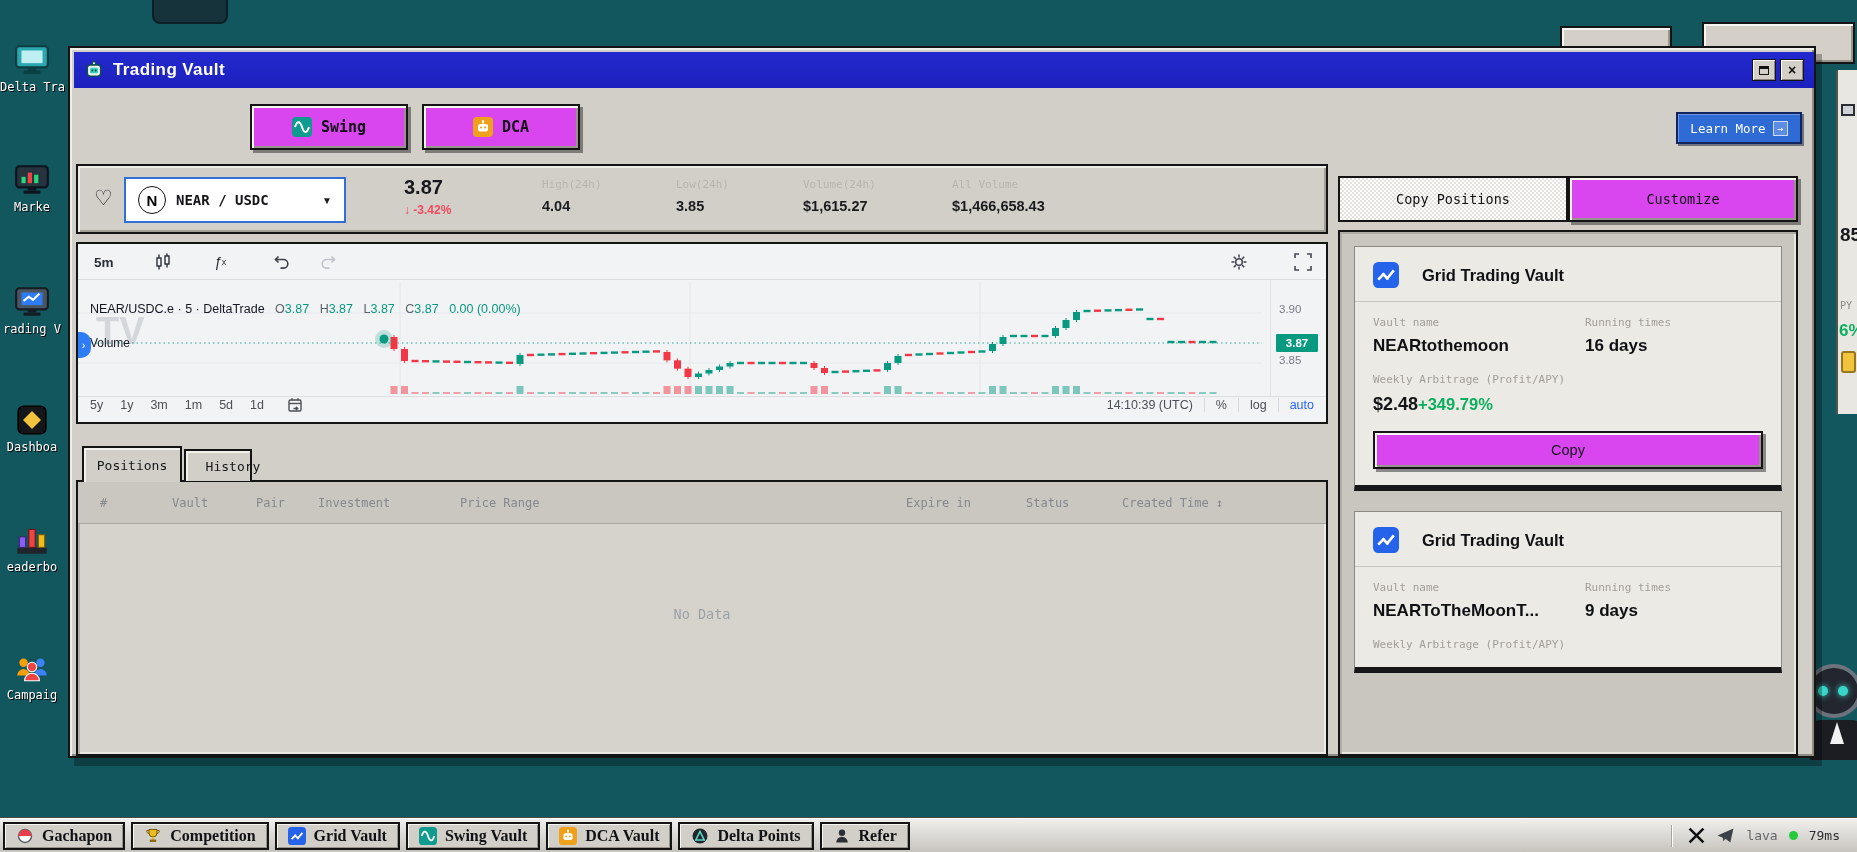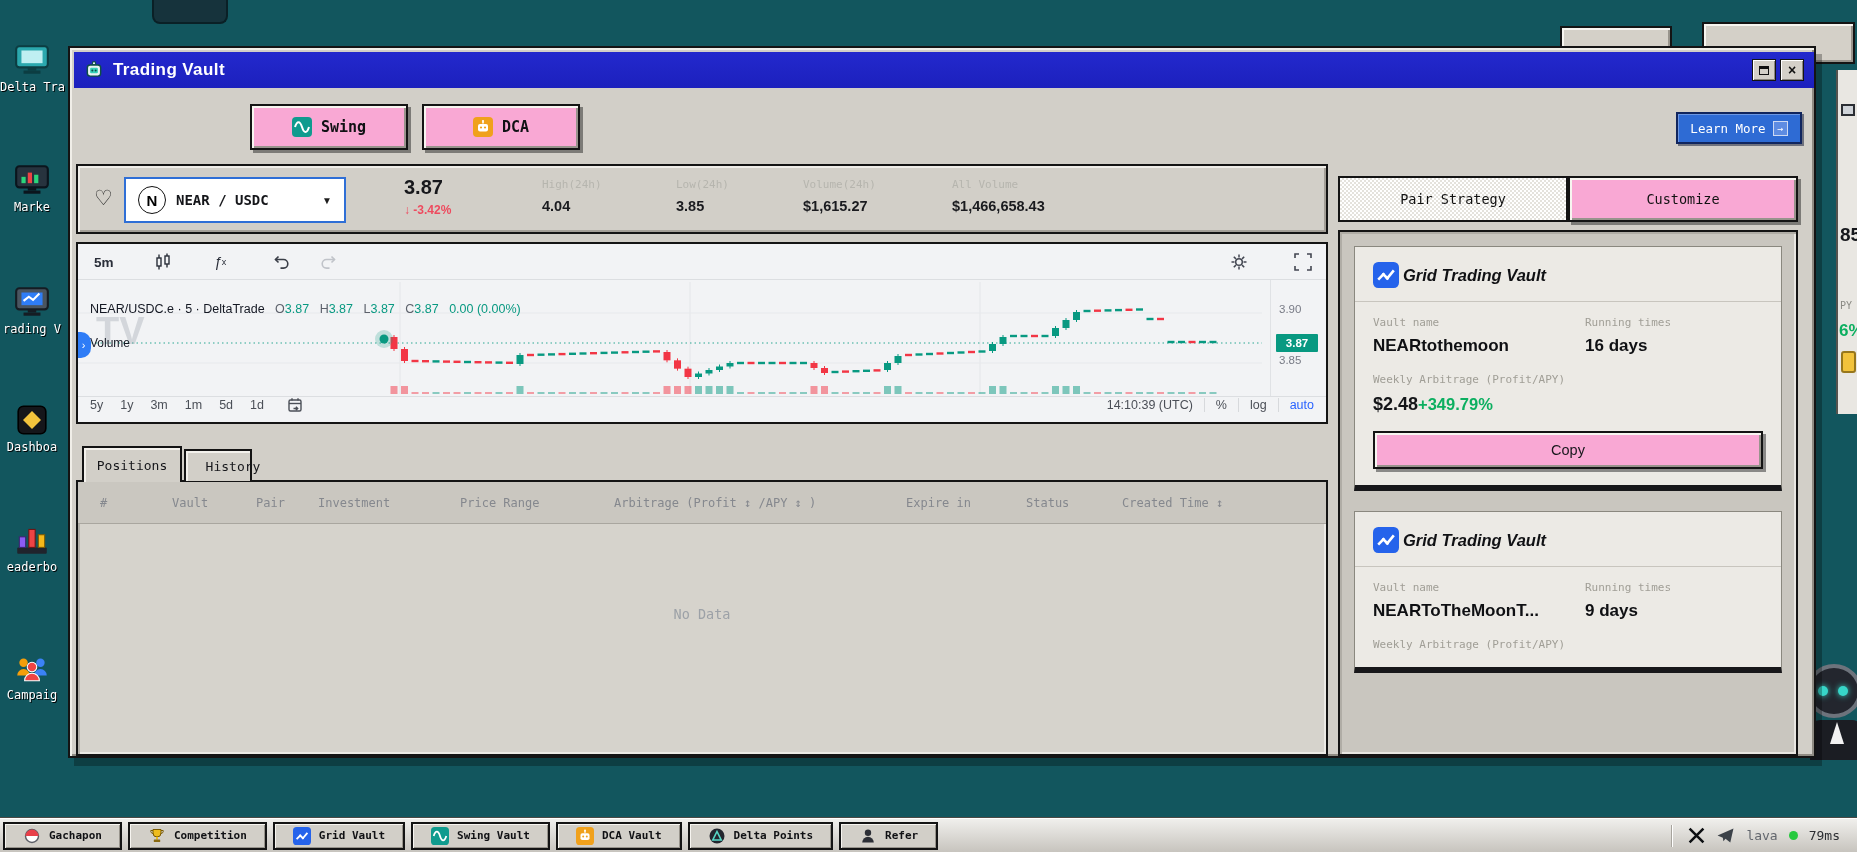--- a/index.html
+++ b/index.html
@@ -33,21 +33,21 @@
   .window { position:absolute; left:68px; top:46px; width:1748px; height:712px; background:#d2cfc8;
             border:2px solid #141414; box-shadow: inset 2px 2px 0 #f0eee8, inset -2px -2px 0 #8f8b83, 6px 8px 0 rgba(0,0,0,.28); }
   .titlebar { position:absolute; left:4px; top:4px; width:1740px; height:36px; background:linear-gradient(180deg,#2329cd,#1c20bd);
               display:flex; align-items:center; padding:0 10px; }
   .titlebar .ttl { color:#fff; font-weight:bold; font-size:17px; letter-spacing:.4px; margin-left:9px; }
   .tb-btns { margin-left:auto; display:flex; gap:4px; }
   .tb-btn { width:24px; height:22px; background:#d4d0c8; border:1px solid #141414; box-shadow: inset 1px 1px 0 #fff, inset -1px -1px 0 #8a867e;
             display:flex; align-items:center; justify-content:center; font-size:14px; font-weight:bold; color:#111; }
   .maxglyph { width:10px; height:9px; border:1px solid #111; border-top:3px solid #111; }
 
-  .raised { background:#f9a8d4; border:2px solid #141414; box-shadow: inset 2px 2px 0 #f7f5f0, inset -2px -2px 0 #98948c, 3px 3px 0 rgba(20,20,20,.45); }
+  .raised { background:#d946ef; border:2px solid #141414; box-shadow: inset 2px 2px 0 #f7f5f0, inset -2px -2px 0 #98948c, 3px 3px 0 rgba(20,20,20,.45); }
   .hatch  { background-color:#fff; background-image:conic-gradient(#e4e2dc 25%, #ffffff 0 50%, #e4e2dc 0 75%, #ffffff 0); background-size:4px 4px; }
 
   .app-tab { position:absolute; top:56px; width:158px; height:46px; display:flex; align-items:center; justify-content:center; gap:9px;
              font-size:15px; font-weight:bold; color:#101114; cursor:pointer; }
   .learn-more { position:absolute; left:1606px; top:64px; width:126px; height:32px; background:#2e6bd4; border:2px solid #10255e;
                 box-shadow: inset 1px 1px 0 #6d97e2, 2px 2px 0 rgba(10,20,50,.5); color:#fff; display:flex; align-items:center; justify-content:center; gap:7px;
                 font-size:12.5px; }
   .lm-ico { width:15px; height:15px; background:#5e8ce2; border:1px solid #cdd9f2; color:#fff; font-size:10px; line-height:13px; text-align:center; }
 
   
@@ -106,38 +106,38 @@
   .th { position:absolute; top:0; height:42px; line-height:42px; font-size:12px; color:#85888e; white-space:nowrap; }
   .nodata { position:absolute; left:0; top:124px; width:100%; text-align:center; font-size:13.5px; color:#9ca1a7; }
 
   
   .cs-tab { position:absolute; top:128px; width:230px; height:46px; display:flex; align-items:center; justify-content:center;
             font-size:13.5px; color:#111; }
   .cards-box { position:absolute; left:1268px; top:182px; width:460px; height:526px; background:#c9c6bf; border:2px solid #141414;
                box-shadow: inset 2px 2px 0 #b0ada6, inset -2px -2px 0 #e8e6e1; overflow:hidden; padding:14px; }
   .vcard { background:#eceae5; border:1px solid #8a887f; border-bottom:6px solid #17171a; padding:15px 18px 16px; }
   .vcard + .vcard { margin-top:20px; }
-  .vc-head { display:flex; align-items:center; gap:4px; padding-bottom:13px; border-bottom:1px solid #c8c5be; margin:0 -18px 14px; padding-left:18px; padding-right:18px;font-style:italic; }
+  .vc-head { display:flex; align-items:center; gap:23px; padding-bottom:13px; border-bottom:1px solid #c8c5be; margin:0 -18px 14px; padding-left:18px; padding-right:18px; }
   .vc-title { font-size:16.5px; font-weight:bold; color:#101114; }
   .vc-cols { display:flex; }
   .vc-col-l { width:212px; }
   .vc-lab { font-size:11px; color:#a09e96; }
   .vc-val { margin-top:7px; font-size:17px; font-weight:bold; color:#0f1013; }
   .vc-week { margin-top:17px; }
   .vc-profit { margin-top:8px; display:flex; align-items:baseline; }
   .vc-p { font-size:18px; font-weight:bold; color:#141518; }
   .vc-apy { font-size:16.5px; font-weight:bold; color:#0caf60; }
   .copy-btn { margin-top:16px; width:100%; height:38px; display:flex; align-items:center; justify-content:center;
               font-size:14.5px; color:#16171b; cursor:pointer; }
 
   
   .taskbar { position:absolute; left:0; top:818px; width:1857px; height:34px; background:linear-gradient(180deg,#f0efec,#c7c4be);
              border-top:1px solid #fff; box-shadow:0 -1px 0 #4c4a45; display:flex; align-items:center; padding:0 3px; gap:6px; }
-  .tk-btn { height:28px; padding:0 18px; display:flex; align-items:center; gap:8px; background:#d2cfc8; border:2px solid #141414;
-            box-shadow: inset 1px 1px 0 #f7f5f0, inset -1px -1px 0 #98948c; font-size:11px; font-weight:bold; color:#101114; cursor:pointer; }
+  .tk-btn { height:28px; padding:0 11px; display:flex; align-items:center; gap:8px; background:#d2cfc8; border:2px solid #141414;
+            box-shadow: inset 1px 1px 0 #f7f5f0, inset -1px -1px 0 #98948c; font-size:16px; font-weight:bold; color:#101114; cursor:pointer;font-family:Liberation Serif, serif; }
   .tk-status { margin-left:auto; display:flex; align-items:center; gap:11px; padding-right:14px; }
   .groove { width:2px; height:22px; background:#a7a49d; border-right:1px solid #fff; margin-right:4px; }
   .net-name { font-size:13px; color:#63676e; }
   .dot { width:9px; height:9px; border-radius:50%; background:#27c93f; }
   .latency { font-size:13px; color:#2c2e33; }
 </style>
 </head>
 <body>
 
 <div id="screen">
@@ -585,30 +585,29 @@
     <div class="ptab pixel" style="left:114px;top:401px;width:68px;height:32px;z-index:1;padding-left:30px;">
       <span>History</span>
     </div>
     <div class="pos-content">
       <div class="thead">
         <span class="th pixel" style="left:22px">#</span>
         <span class="th pixel" style="left:94px">Vault</span>
         <span class="th pixel" style="left:178px">Pair</span>
         <span class="th pixel" style="left:240px">Investment</span>
         <span class="th pixel" style="left:382px">Price Range</span>
-        <span class="th pixel" style="left:536px">Arbitrage (Profit ↕ /APY ↕ )</span>
         <span class="th pixel" style="left:828px">Expire in</span>
         <span class="th pixel" style="left:948px">Status</span>
         <span class="th pixel" style="left:1044px">Created Time ↕</span>
       </div>
       <div class="nodata pixel">No Data</div>
     </div>
 
     <div class="cs-tab hatch pixel" style="left:1268px;border:2px solid #141414;">
-      <span>Pair Strategy</span>
+      <span>Copy Positions</span>
     </div>
     <div class="cs-tab raised pixel" style="left:1498px;">
       <span>Customize</span>
     </div>
 
     <div class="cards-box">
 
       <div class="vcard">
         <div class="vc-head">
           <svg width="26" height="26" viewBox="0 0 20 20">

